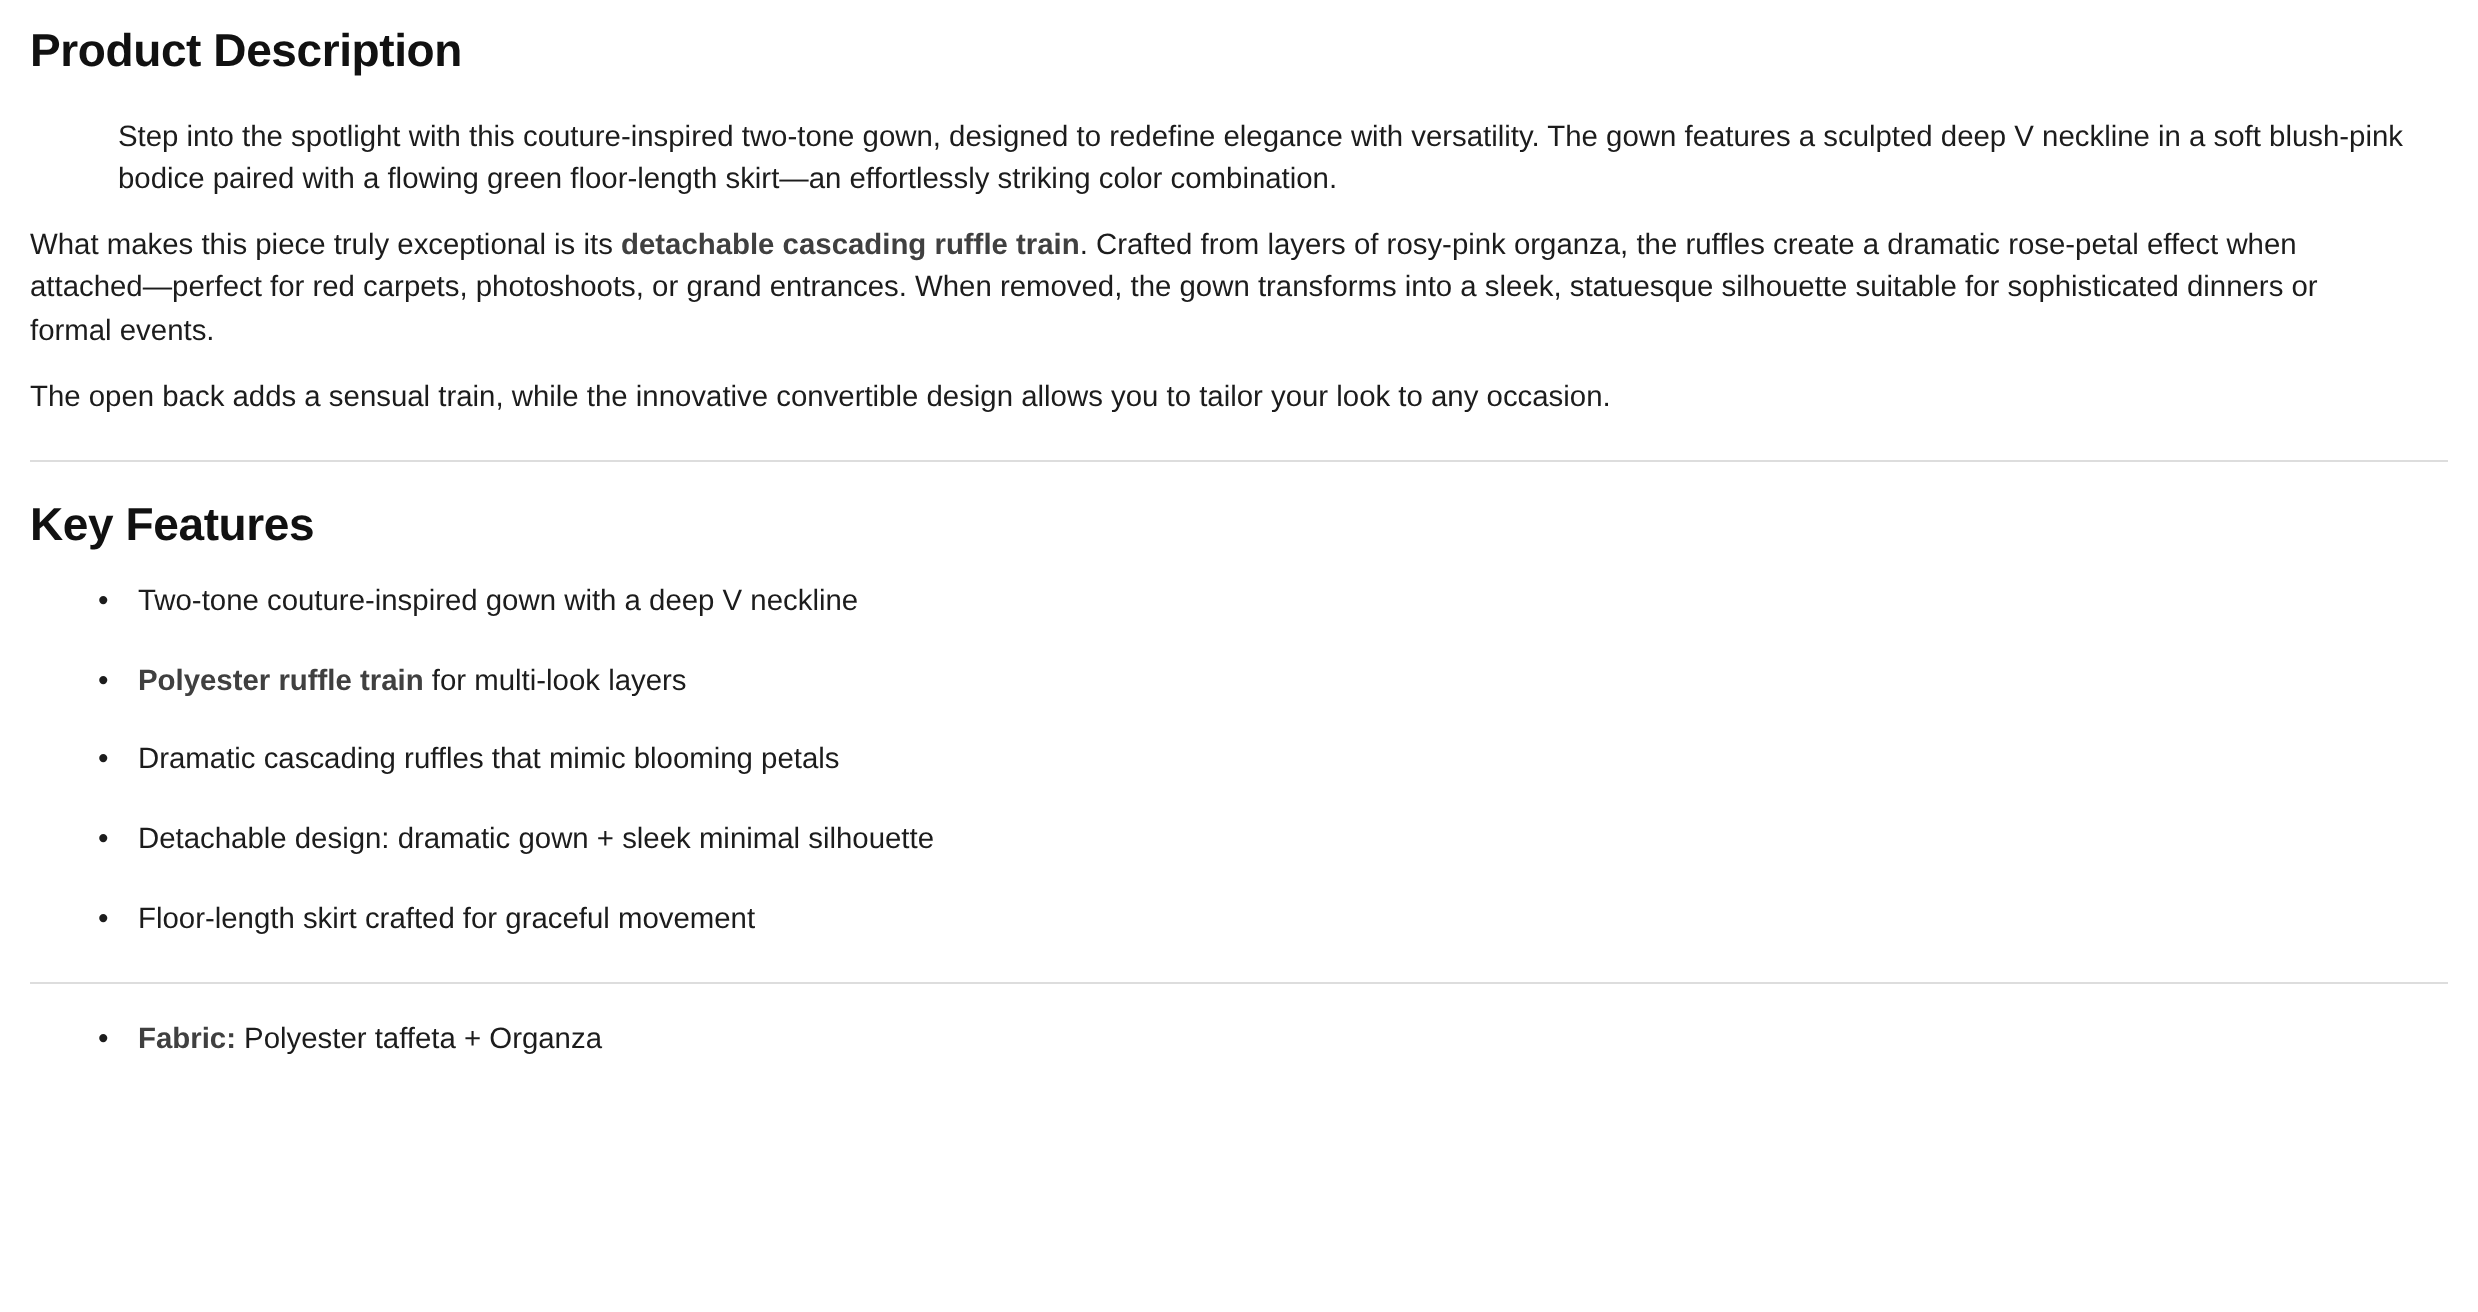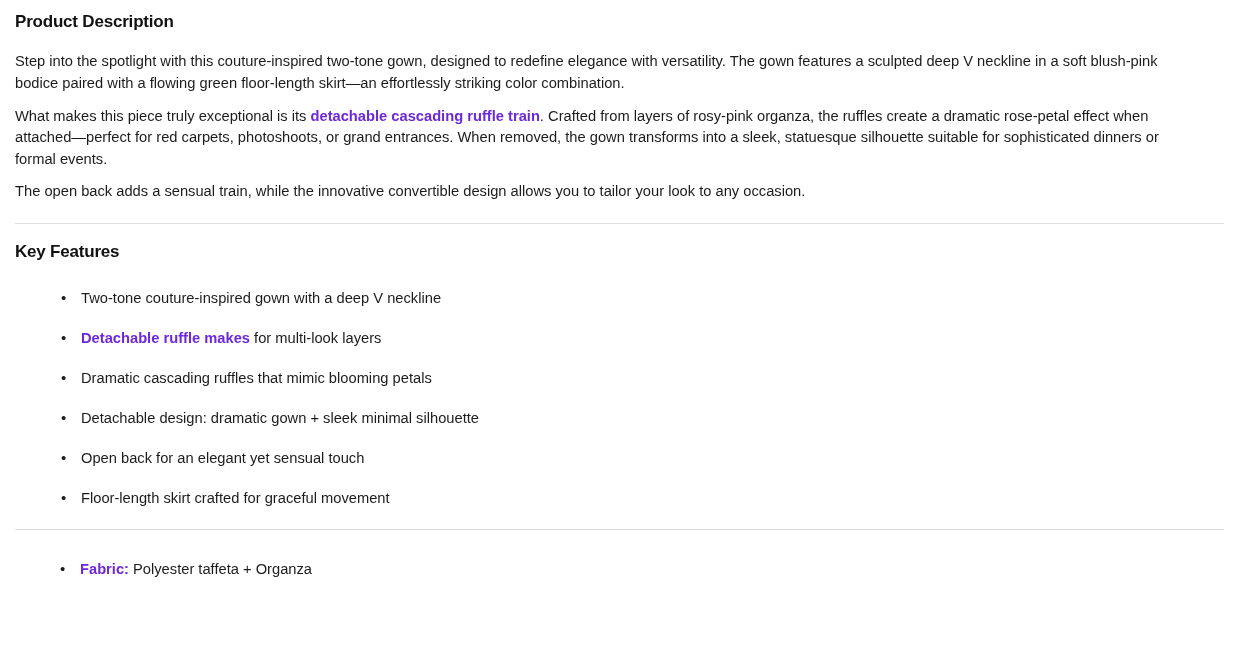--- a/index.html
+++ b/index.html
@@ -13,68 +13,69 @@
     font-family: "Liberation Sans", sans-serif;
     color: #1a1a1a;
     -webkit-font-smoothing: antialiased;
   }
   .page {
     width: 1239px;
     box-sizing: border-box;
     padding: 0 15px;
   }
   h2.section-title {
-    font-size: 17px;
+    font-size: 23px;
     font-weight: bold;
     line-height: 1.2;
     margin: 0;
     padding: 10px 0 4px 0;
     color: #111111;
     letter-spacing: -0.2px;
   }
   p.body-text {
     font-size: 14.7px;
     line-height: 1.47;
     margin: 0;
     padding: 11px 0 0 0;
     color: #1c1c1c;
     max-width: 1185px;
   }
   p.body-text:first-of-type {
     padding-top: 15px;
+    margin-left: 44px;
   }
   .divider {
     border: none;
     border-top: 1px solid #dddddd;
     margin: 20px 0 0 0;
     width: 1209px;
   }
   ul.feature-list {
-    margin: 12px;
+    margin: 0;
     padding: 10px 0 0 38px;
     list-style: none;
   }
   ul.feature-list li {
     font-size: 14.7px;
     line-height: 1.45;
     color: #1c1c1c;
     padding: 0 0 0 16px;
     margin: 0 0 18.5px 0;
     position: relative;
   }
   ul.feature-list li:before {
     content: "\2022";
     position: absolute;
     left: -4px;
     top: -1px;
     font-size: 15px;
     color: #1c1c1c;
   }
   ul.fabric-list {
-    margin: 11px;
+    margin: 0;
     padding: 10px 0 0 38px;
     list-style: none;
   }
   ul.fabric-list li {
     font-size: 14.7px;
     line-height: 1.45;
     color: #1c1c1c;
     padding: 0 0 0 16px;
     margin: 0 0 19px 0;
     position: relative;
@@ -82,21 +83,21 @@
   ul.fabric-list li:before {
     content: "\2022";
     position: absolute;
     left: -4px;
     top: -1px;
     font-size: 15px;
     color: #1c1c1c;
   }
   .strong {
     font-weight: bold;
-    color: #6d28d9;
+    color: #404040;
   }
   .sec-desc { padding-top: 2px; }
   .sec-key { padding-top: 8px; }
   .sec-fabric { padding-top: 8px; }
 </style>
 </head>
 <body>
 
 <div class="page">
 
@@ -115,24 +116,23 @@
       <span>The open back adds a sensual train, while the innovative convertible design allows you to tailor your look to any occasion.</span><span class="strong"></span><span></span>
     </p>
   </section>
 
   <hr class="divider">
 
   <section class="sec-key">
     <h2 class="section-title">Key Features</h2>
     <ul class="feature-list">
       <li><span>Two-tone couture-inspired gown with a deep V neckline</span><span class="strong"></span><span></span></li>
-      <li><span></span><span class="strong">Detachable ruffle makes</span><span> for multi-look layers</span></li>
+      <li><span></span><span class="strong">Polyester ruffle train</span><span> for multi-look layers</span></li>
       <li><span>Dramatic cascading ruffles that mimic blooming petals</span><span class="strong"></span><span></span></li>
       <li><span>Detachable design: dramatic gown + sleek minimal silhouette</span><span class="strong"></span><span></span></li>
-      <li><span>Open back for an elegant yet sensual touch</span><span class="strong"></span><span></span></li>
       <li><span>Floor-length skirt crafted for graceful movement</span><span class="strong"></span><span></span></li>
     </ul>
   </section>
 
   <hr class="divider">
 
   <section class="sec-fabric">
     <ul class="fabric-list">
       <li><span></span><span class="strong">Fabric:</span><span> Polyester taffeta + Organza</span></li>
 

